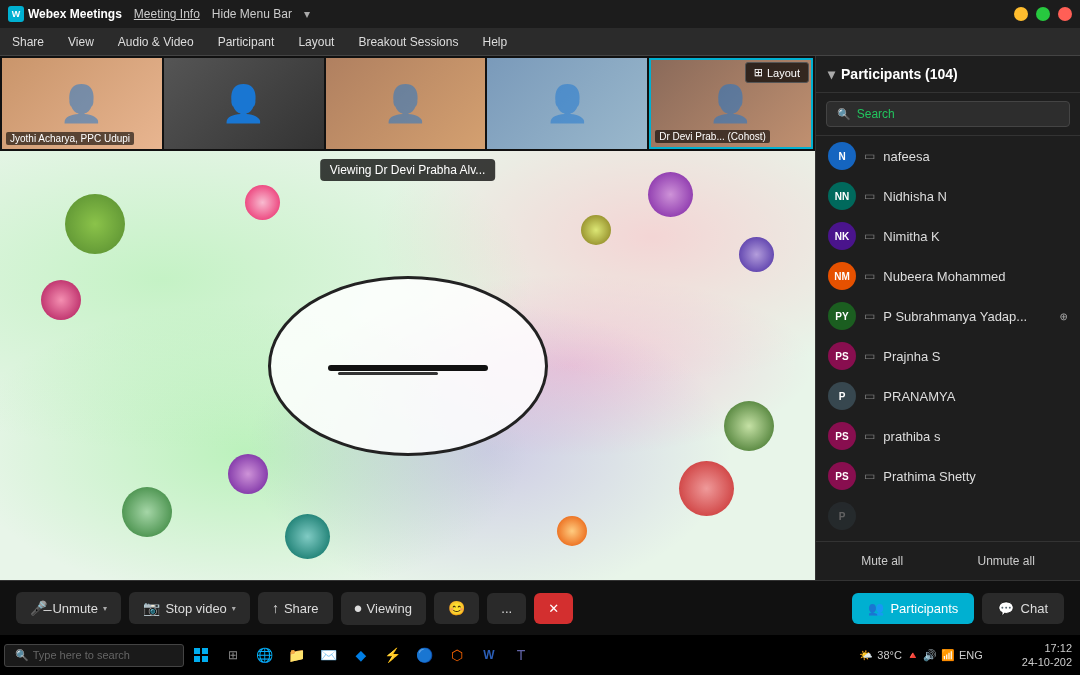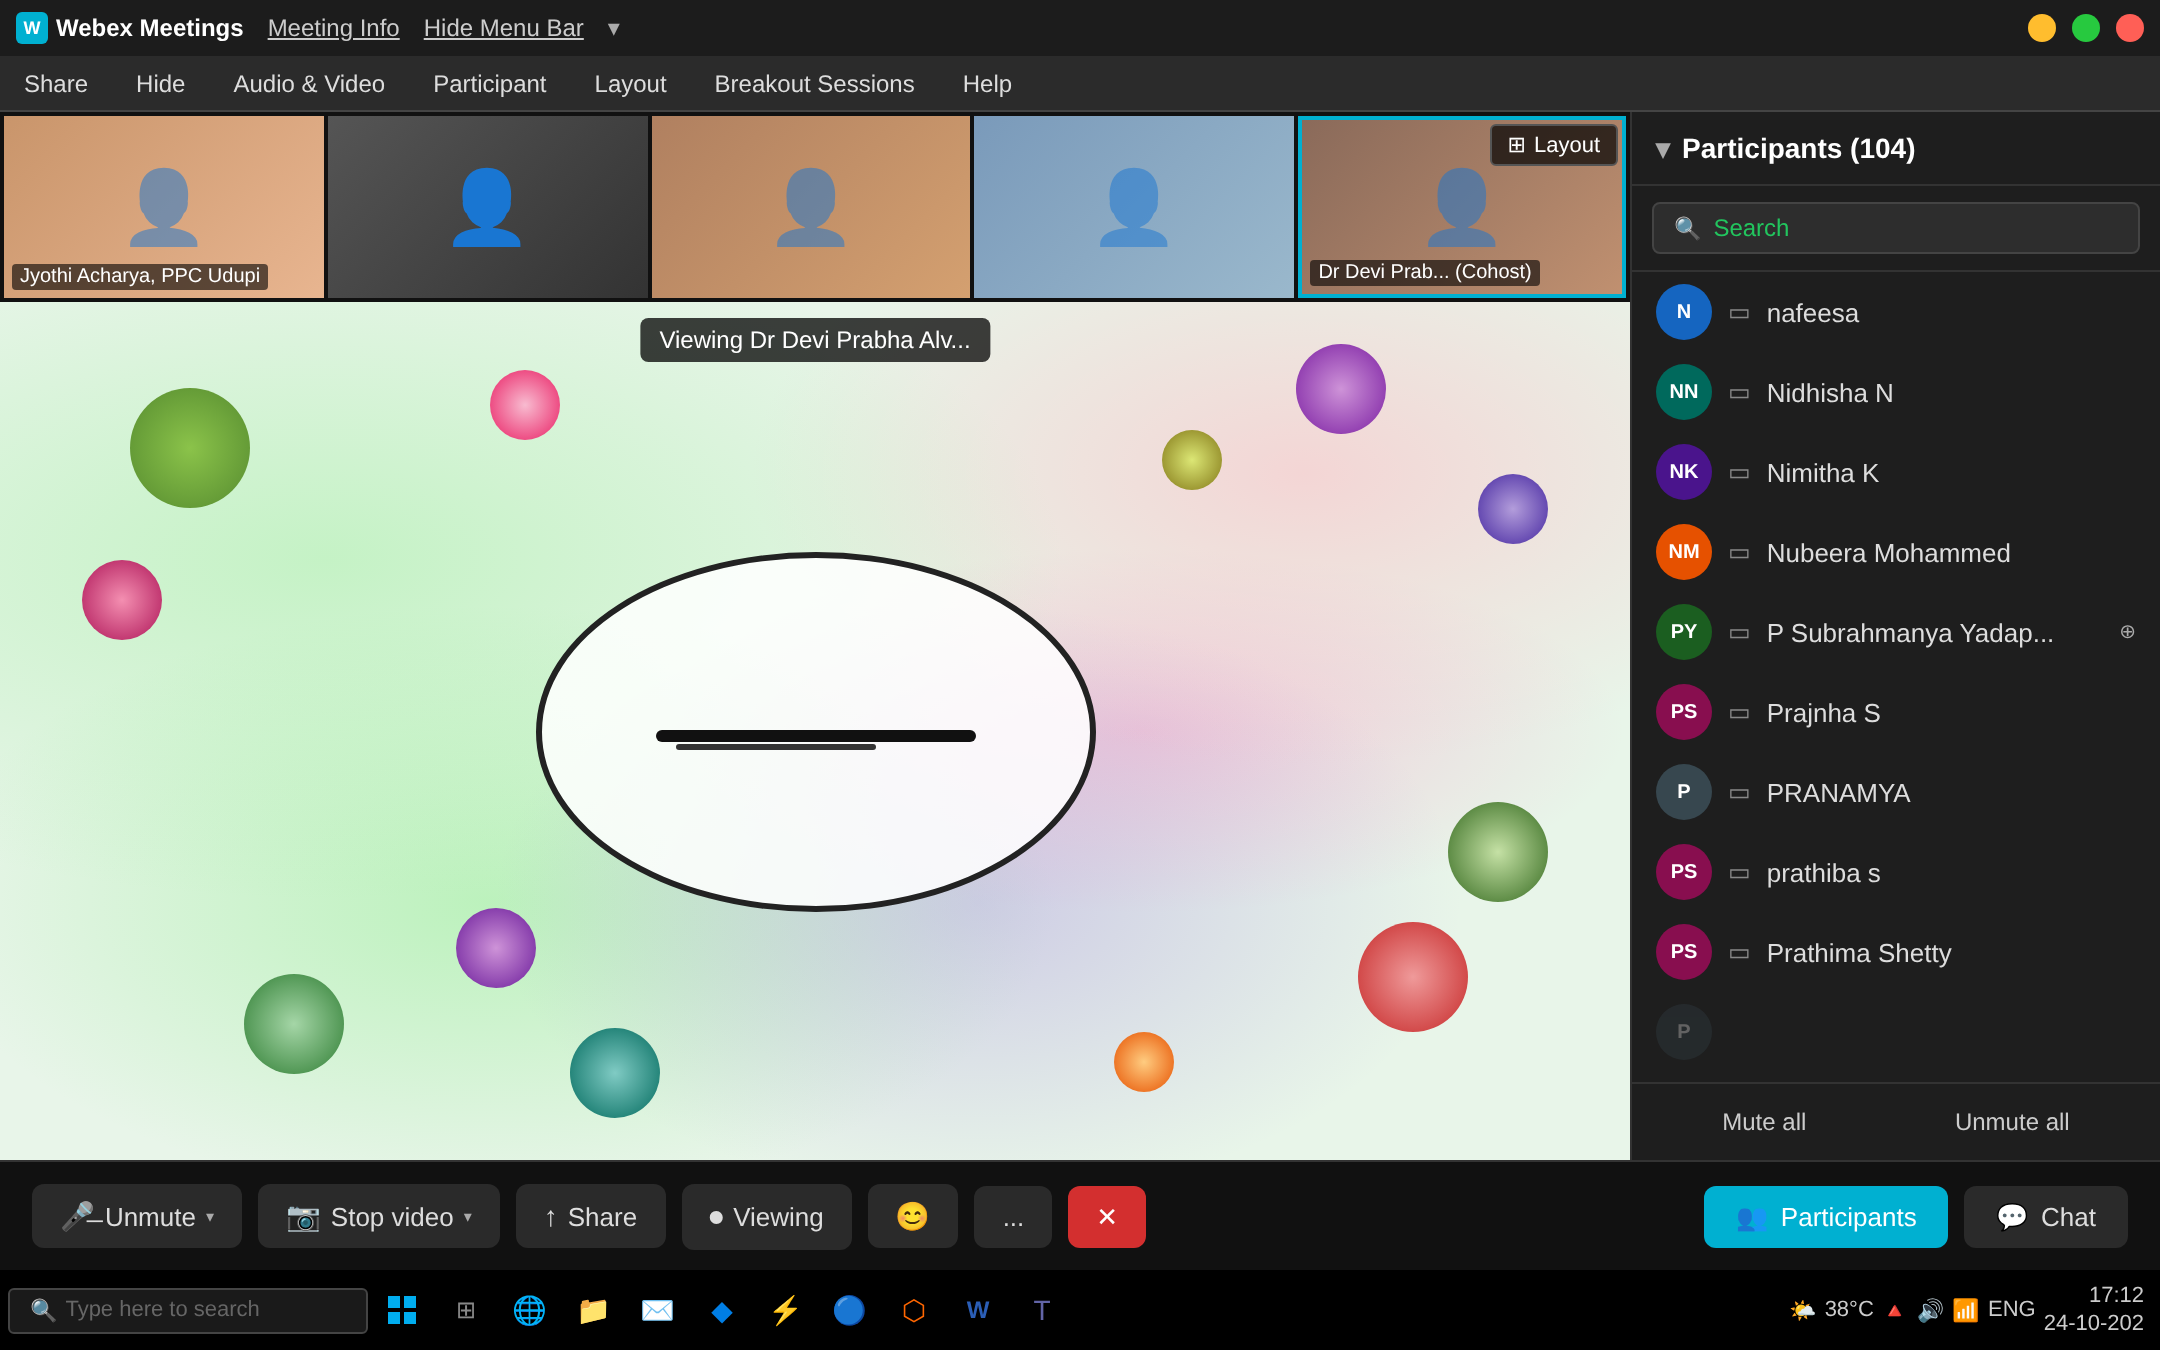--- a/index.html
+++ b/index.html
@@ -359,21 +359,21 @@
       border-radius: 3px;
     }
     .taskbar-right {
       display: flex;
       align-items: center;
       gap: 4px;
       padding-right: 4px;
       color: #ccc;
       font-size: 11px;
     }
-    .taskbar-clock { text-align: right; line-height: 1.3; }
+    .taskbar-clock { text-align: right; line-height: 1.3; margin-left: 35px; }
 
     .chevron-down { font-size: 8px; }
     
     .thumbnail-strip-container { position: relative; }
     
     .avatar-bg-blue { background: #1565c0; }
     .avatar-bg-teal { background: #00695c; text-align: center; }
     .avatar-bg-orange { background: #e65100; }
     .avatar-bg-purple { background: #4a148c; text-align: center; }
     .avatar-bg-green { background: #1b5e20; }
@@ -383,33 +383,33 @@
 </head>
 <body>
 
 <div class="title-bar">
   <div class="title-bar-left">
     <div class="title-bar-logo">
       <span class="webex-icon">W</span>
       <span>Webex Meetings</span>
     </div>
     <span style="cursor:pointer; text-decoration:underline;">Meeting Info</span>
-    <span style="cursor:pointer;text-decoration:underline;">Hide Menu Bar</span>
+    <span style="cursor:pointer;">Hide Menu Bar</span>
     <span style="color:#aaa;">▾</span>
   </div>
   <div class="title-bar-right">
     <span class="win-btn win-min"></span>
     <span class="win-btn win-max"></span>
     <span class="win-btn win-close"></span>
   </div>
 </div>
 
 <div class="menu-bar">
   <span class="menu-item">Share</span>
-  <span class="menu-item">Hide</span>
+  <span class="menu-item">View</span>
   <span class="menu-item">Audio &amp; Video</span>
   <span class="menu-item">Participant</span>
   <span class="menu-item">Layout</span>
   <span class="menu-item">Breakout Sessions</span>
   <span class="menu-item">Help</span>
 </div>
 
 <div class="main-area">
 
   <div class="video-section">

